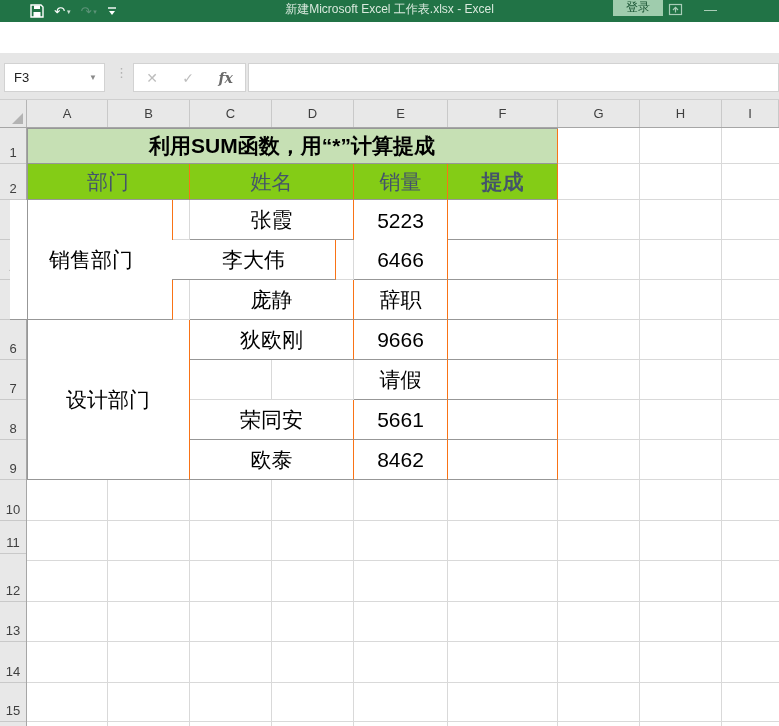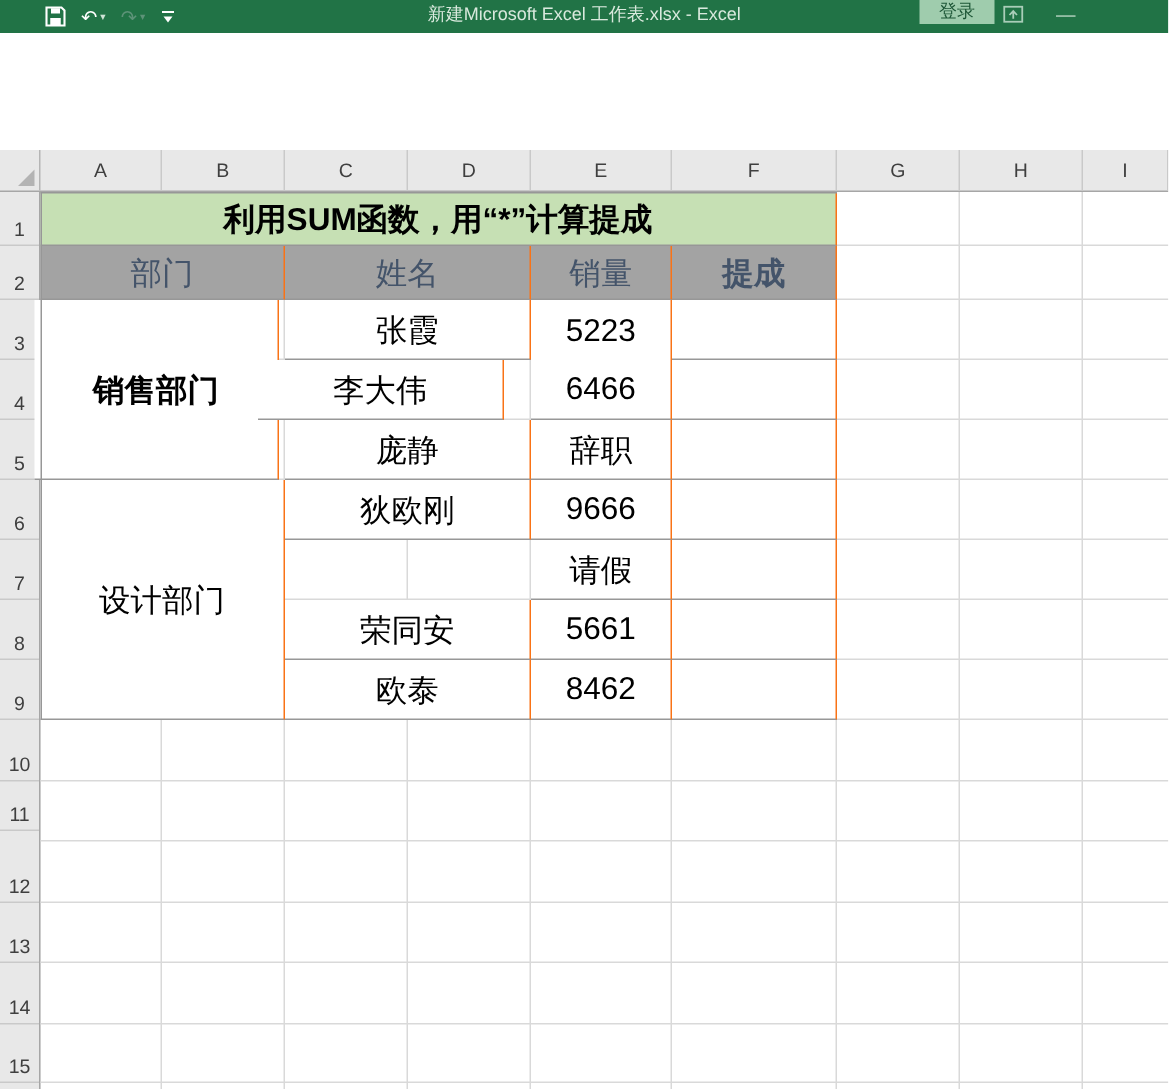--- a/index.html
+++ b/index.html
@@ -47,21 +47,21 @@
     display:flex;align-items:center;justify-content:center;}
   .gutter{position:absolute;left:0;top:128px;width:27px;height:598px;background:#e8e8e8;border-right:1px solid #a6a6a6;}
   .rowh{position:absolute;left:0;width:26px;border-bottom:1px solid #c9c9c9;color:#3f3f3f;font-size:13px;
     display:flex;align-items:flex-end;justify-content:center;padding-bottom:3px;}
 
   
   .vline,.hline{position:absolute;background:#d9d9d9;}
   .cell{position:absolute;display:flex;align-items:center;justify-content:center;background:#fff;
     border-right:1px solid #f97316;border-bottom:1px solid #979797;font-size:21px;color:#000;white-space:nowrap;}
   .cell.title{background:#C6E0B4;font-weight:bold;font-size:21px;}
-  .cell.hdr{background:#a3a3a3;color:#44546A;}
+  .cell.hdr{background:#84cc16;color:#44546A;}
   .tbl-edge{position:absolute;left:27px;top:128px;width:531px;height:352px;
     border-left:1px solid #979797;border-top:1px solid #979797;pointer-events:none;}
 </style>
 </head>
 <body>
 
 <div class="app">
 
   <div class="titlebar">
     <div class="qat">
@@ -86,20 +86,33 @@
     <span class="win-icon ribbon-display">
       <svg width="15" height="15" viewBox="0 0 15 15">
           <rect x="1.5" y="2.5" width="12" height="10" fill="none" stroke="#a9cdb8" stroke-width="1.2"></rect>
           <path d="M7.5 10.5 v-5 M5 8 l2.5 -2.6 L10 8" fill="none" stroke="#a9cdb8" stroke-width="1.2"></path>
         </svg>
     </span>
     <span class="win-icon minimize">—</span>
   </div>
 
 
+  <div class="fbar">
+    <div class="namebox">
+      <span>F3</span>
+      <span class="caret">▼</span>
+    </div>
+    <span class="dots">⋮</span>
+    <div class="fbtns">
+      <span class="x">✕</span>
+      <span class="ck">✓</span>
+      <span class="fx">fx</span>
+    </div>
+    <div class="finput"></div>
+  </div>
 
   <div class="colstrip" id="colstrip">
     <div class="corner">
         <span class="tri"></span>
       </div>
   <div class="colh" style="left: 27px; width: 81px;">A</div>
       <div class="colh" style="left: 108px; width: 82px;">B</div>
       <div class="colh" style="left: 190px; width: 82px;">C</div>
       <div class="colh" style="left: 272px; width: 82px;">D</div>
       <div class="colh" style="left: 354px; width: 94px;">E</div>
@@ -149,21 +162,21 @@
       <div class="hline" style="left: 27px; top: 560px; width: 752px; height: 1px;"></div>
       <div class="hline" style="left: 27px; top: 601px; width: 752px; height: 1px;"></div>
       <div class="hline" style="left: 27px; top: 641px; width: 752px; height: 1px;"></div>
       <div class="hline" style="left: 27px; top: 682px; width: 752px; height: 1px;"></div>
       <div class="hline" style="left: 27px; top: 721px; width: 752px; height: 1px;"></div>
       <div class="cell title" style="left: 27px; top: 128px; width: 531px; height: 36px;">利用SUM函数，用“*”计算提成</div>
       <div class="cell hdr" style="left: 27px; top: 164px; width: 163px; height: 36px;">部门</div>
       <div class="cell hdr" style="left: 190px; top: 164px; width: 164px; height: 36px;">姓名</div>
       <div class="cell hdr" style="left: 354px; top: 164px; width: 94px; height: 36px;">销量</div>
       <div class="cell hdr" style="left: 448px; top: 164px; width: 110px; height: 36px; font-weight: bold;">提成</div>
-      <div class="cell" style="left: 23px; top: 200px; width: 163px; height: 120px; font-weight: bold;">销售部门</div>
+      <div class="cell" style="left: 10px; top: 200px; width: 163px; height: 120px;">销售部门</div>
       <div class="cell" style="left: 27px; top: 320px; width: 163px; height: 160px;">设计部门</div>
       <div class="cell" style="left: 190px; top: 200px; width: 164px; height: 40px;">张霞</div>
       <div class="cell" style="left: 354px; top: 200px; width: 94px; height: 43px;">5223</div>
       <div class="cell" style="left: 448px; top: 200px; width: 110px; height: 40px;"></div>
       <div class="cell" style="left: 172px; top: 240px; width: 164px; height: 40px; text-align: center;">李大伟</div>
       <div class="cell" style="left: 354px; top: 240px; width: 94px; height: 40px;">6466</div>
       <div class="cell" style="left: 448px; top: 240px; width: 110px; height: 40px;"></div>
       <div class="cell" style="left: 190px; top: 280px; width: 164px; height: 40px;">庞静</div>
       <div class="cell" style="left: 354px; top: 280px; width: 94px; height: 40px;">辞职</div>
       <div class="cell" style="left: 448px; top: 280px; width: 110px; height: 40px;"></div>

